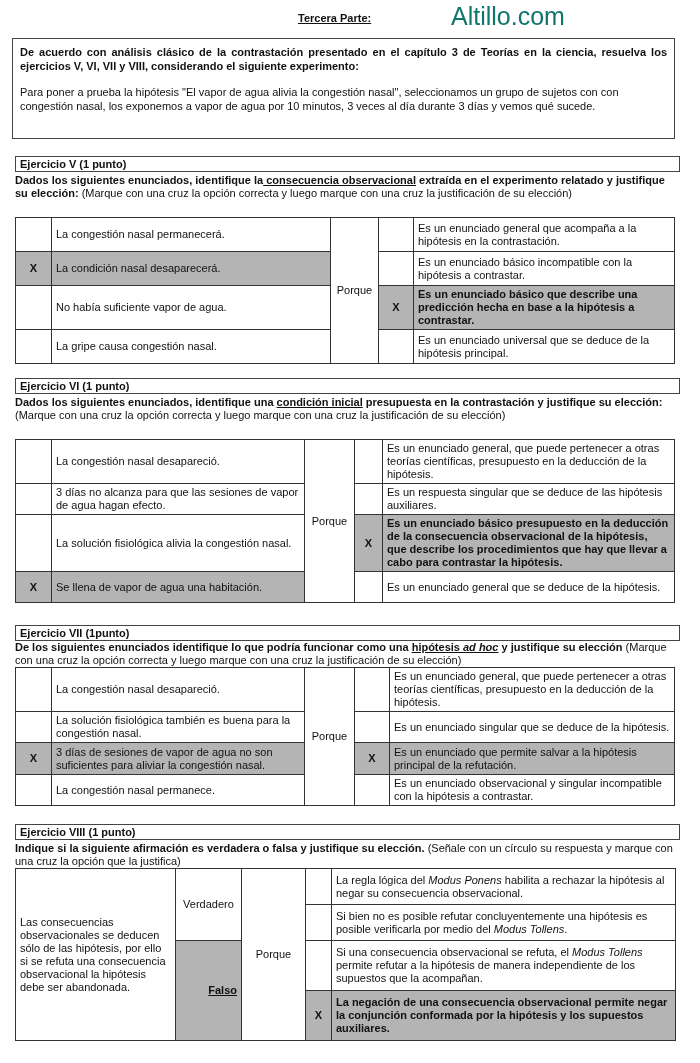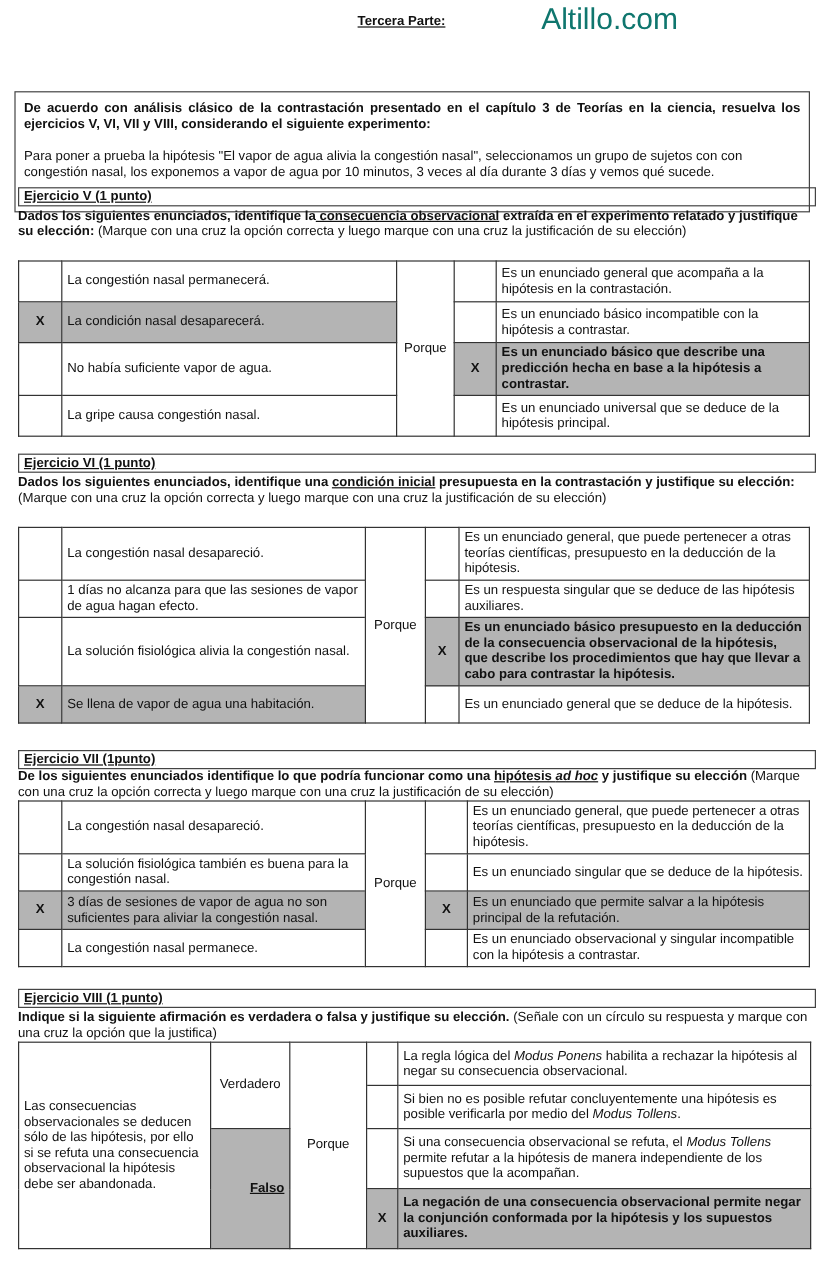--- a/index.html
+++ b/index.html
@@ -2,25 +2,25 @@
 <html><head>
 <meta charset="utf-8">
 <style>
   html, body { margin:0; padding:0; background:#ffffff; }
   body { width:700px; height:1063px; position:relative; overflow:hidden;
          font-family:"Liberation Sans", sans-serif; color:#111; font-size:11px; line-height:13px; }
   .abs { position:absolute; }
   .header-part { left:298px; top:12px; font-size:11px; font-weight:bold; text-decoration:underline; }
   .header-site { left:451px; top:1px; font-size:25px; line-height:30px; font-weight:normal; color:#0f766e; }
   .intro { left:12px; top:38px; width:663px; height:101px; border:1px solid #444; box-sizing:border-box;
-           padding:6px 7px;margin-top:38px; }
+           padding:6px 7px; }
   .intro .b { font-weight:bold; text-align:justify; line-height:14px; }
   .intro .p { margin-top:12px; line-height:14px; }
   .ex-title { left:15px; width:665px; height:16px; border:1px solid #444; box-sizing:border-box;
-              padding:1px 4px; font-weight:bold; font-size:11px; line-height:13px;text-decoration:underline; }
+              padding:1px 4px; font-weight:bold; font-size:11px; line-height:13px; }
   .ex-instr { left:15px; width:665px; line-height:13px; }
   .ex-instr .bold { font-weight:bold; }
   .u { text-decoration:underline;margin-top:16px; }
   .i { font-style:italic; }
   table.grid { position:absolute; border-collapse:collapse; table-layout:fixed; }
   table.grid td { border:1px solid #333; padding:2px 4px; vertical-align:middle; font-size:11px; line-height:13px; }
   td.sel { background:#b4b4b4; }
   td.mark { text-align:center; font-weight:bold; font-size:13px; }
   td.porque { text-align:center; }
   td.bold { font-weight:bold; }
@@ -94,21 +94,21 @@
   <tbody>
       <tr style="height:44px">
     <td class="mark"></td>
     <td>La congestión nasal desapareció.</td>
     <td class="porque" rowspan="4">Porque</td>
     <td class="mark"></td>
     <td>Es un enunciado general, que puede pertenecer a otras teorías científicas, presupuesto en la deducción de la hipótesis.</td>
   </tr>
   <tr style="height:31px">
     <td class="mark"></td>
-    <td>1 días no alcanza para que las sesiones de vapor de agua hagan efecto.</td>
+    <td>3 días no alcanza para que las sesiones de vapor de agua hagan efecto.</td>
     <td class="mark"></td>
     <td>Es un respuesta singular que se deduce de las hipótesis auxiliares.</td>
   </tr>
   <tr style="height:57px">
     <td class="mark"></td>
     <td>La solución fisiológica alivia la congestión nasal.</td>
     <td class="mark sel">X</td>
     <td class="sel bold">Es un enunciado básico presupuesto en la deducción de la consecuencia observacional de la hipótesis, que describe los procedimientos que hay que llevar a cabo para contrastar la hipótesis.</td>
   </tr>
   <tr style="height:31px">

